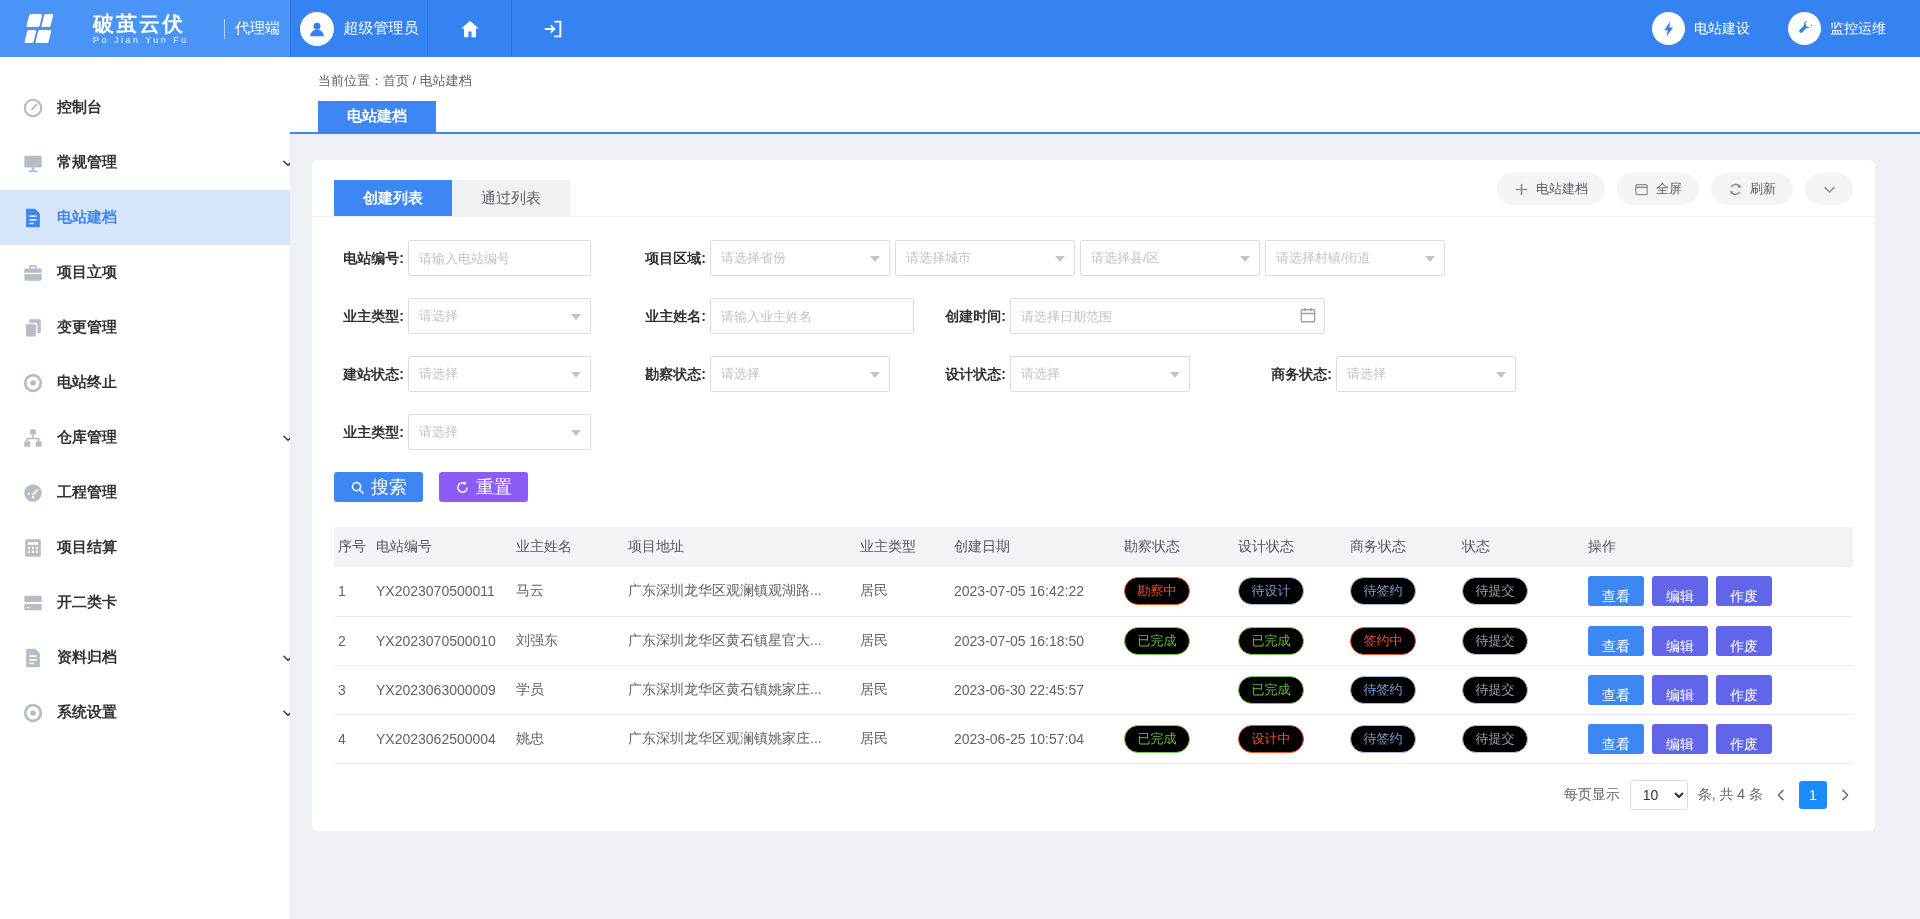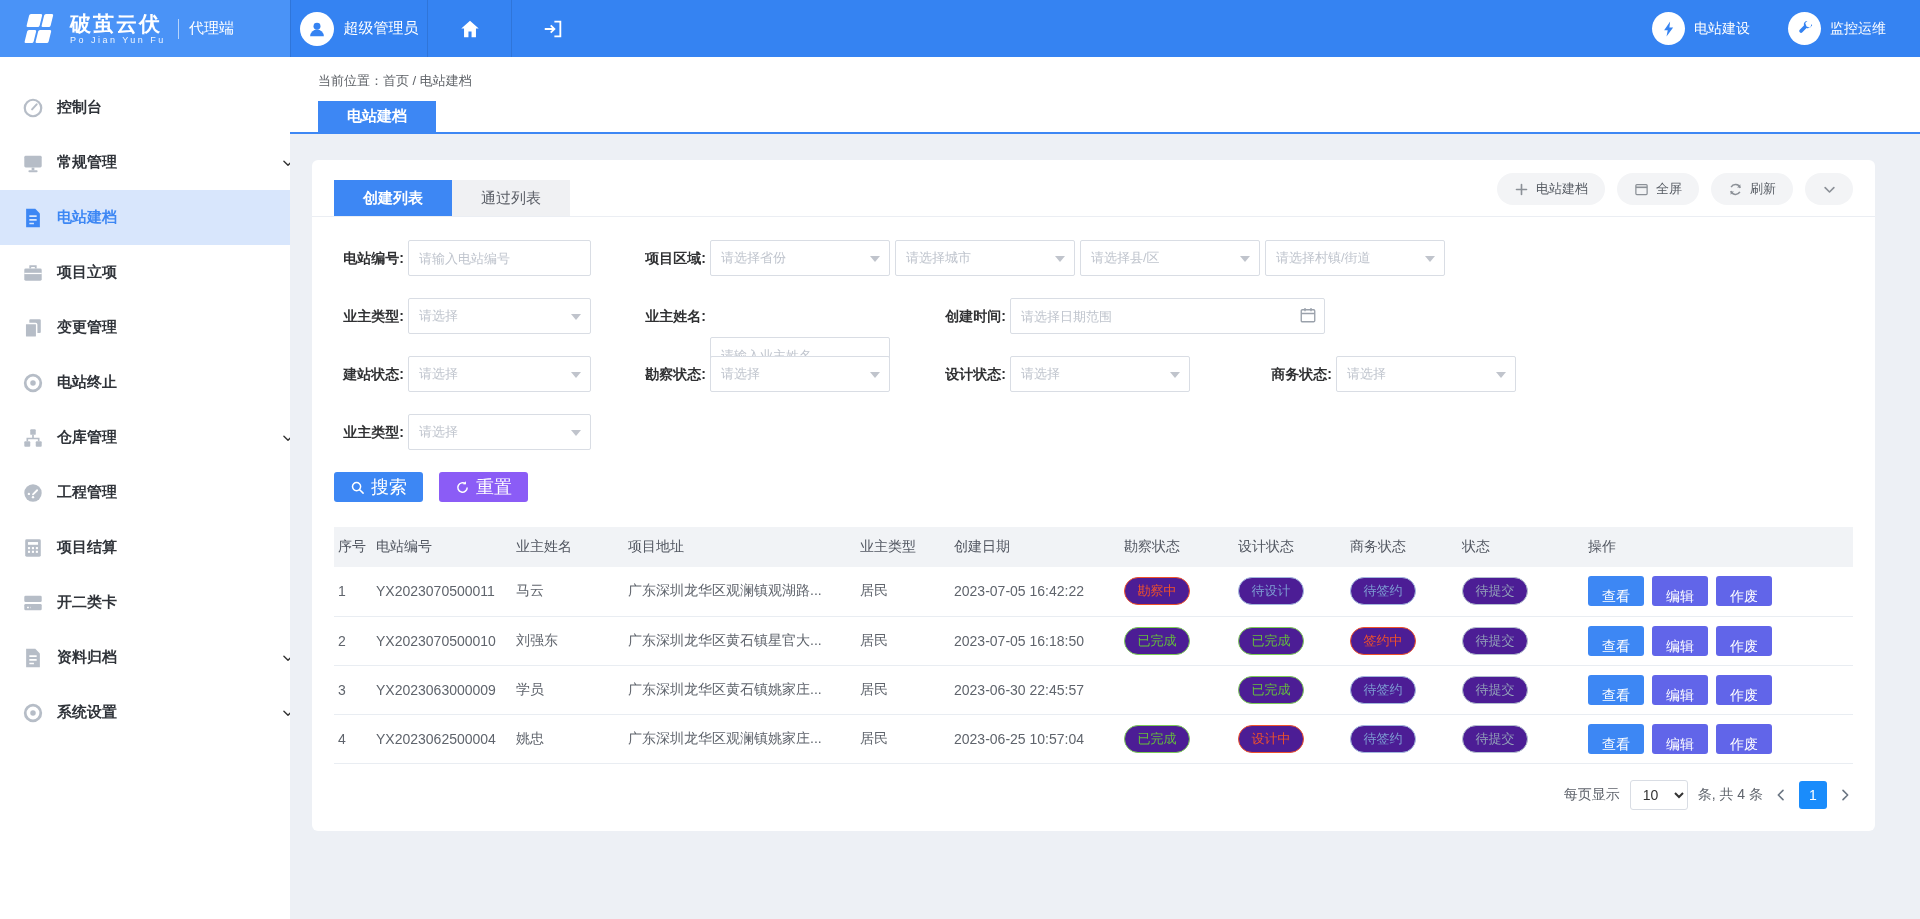--- a/index.html
+++ b/index.html
@@ -2,21 +2,21 @@
 <html><head>
 <meta charset="utf-8">
 <style>
   * { margin:0; padding:0; box-sizing:border-box; }
   html,body { width:1920px; height:919px; }
   body { font-family:"Liberation Sans","DejaVu Sans",sans-serif; background:#edf0f5; overflow:hidden; }
   .app { position:relative; width:1920px; height:919px; }
 
   
   .hdr { height:57px; background:#3583f2; display:flex; align-items:stretch; color:#fff; }
-  .hdr-logo { width:290px; background:#4a93f7; display:flex; align-items:center; padding-left:20px; flex:none; }
+  .hdr-logo { width:290px; background:#4a93f7; display:flex; align-items:center; padding-left:20px; flex:none;gap:23px; }
   .logo-mark { width:40px; height:34px; margin-right:10px; flex:none; }
   .logo-txt .t1 { font-size:21px; font-weight:bold; letter-spacing:2px; line-height:22px; }
   .logo-txt .t2 { font-size:9px; letter-spacing:2.5px; opacity:.9; }
   .hdr-portal { display:flex; align-items:center; margin-left:12px; font-size:15px; }
   .hdr-portal .bar { width:1px; height:20px; background:rgba(255,255,255,.6); margin-right:10px; }
   .hseg { display:flex; align-items:center; justify-content:center; border-left:1px solid rgba(0,0,0,.10); cursor:pointer; }
   .hseg-user { width:137px; gap:10px; }
   .hseg-home { width:84px; }
   .hseg-exit { width:82px; }
   .avatar-circle { width:34px; height:34px; border-radius:50%; background:#fff; display:flex; align-items:center; justify-content:center; }
@@ -73,21 +73,21 @@
   .btn-search { background:#3d87f4; }
   .btn-reset { background:#8b5cf6; }
 
   
   table.grid { width:1519px; margin:17px 22px 0 22px; border-collapse:collapse; table-layout:fixed; }
   .grid th { background:#f1f3f6; height:40px; font-weight:normal; font-size:14px; color:#515660; text-align:left; }
   .grid td { height:49px; border-bottom:1px solid #e9edf2; font-size:14px; color:#5f646c; text-align:left;
              white-space:nowrap; overflow:hidden; }
   .grid th:first-child, .grid td:first-child { padding-left:4px; }
   .pill { display:inline-block; min-width:66px; text-align:center; padding:4px 10px; border-radius:999px;
-          border:1px solid; font-size:13px; background:#4c1d95; }
+          border:1px solid; font-size:13px; background:#000000; }
   .p-orange { color:#f0512a; border-color:#f0512a; }
   .p-green  { color:#65bf3b; border-color:#7cca56; }
   .p-blue   { color:#7d9dd2; border-color:#a3b9dd; }
   .p-grey   { color:#93a3b8; border-color:#b4c0cf; }
   .act { height:30px; border:none; border-radius:3px; color:#fff; font-size:14px; padding:12px 14px;
          margin-right:8px; cursor:pointer; font-family:inherit; }
   .act-view { background:#3d87f4; }
   .act-indigo { background:#6165e9; }
 
   
@@ -363,21 +363,21 @@
           <span>请选择村镇/街道</span>
             <i class="caret"></i>
         </div>
 
         <div class="flab" style="top:58px;left:0;width:92px">业主类型:</div>
         <div class="fctl fsel" style="top:58px;left:96px;width:183px">
           <span>请选择</span>
             <i class="caret"></i>
         </div>
         <div class="flab" style="top:58px;left:296px;width:98px">业主姓名:</div>
-        <input class="fctl" style="top: 58px; left: 398px; width: 180px; margin-top: 39px;" placeholder="请输入业主姓名">
+        <input class="fctl" style="top: 58px; left: 398px; width: 204px;" placeholder="请输入业主姓名">
         <div class="flab" style="top:58px;left:596px;width:98px">创建时间:</div>
         <span style="position:absolute;top:58px;left:698px;width:315px">
           <input class="fctl fdate" style="top: 0px; left: 0px; width: 315px; position: absolute;" placeholder="请选择日期范围">
           <svg class="cal-ico" width="18" height="18" viewBox="0 0 24 24">
             <rect x="3" y="5" width="18" height="16" rx="1.5" fill="none" stroke="currentColor" stroke-width="1.8"></rect>
             <path d="M8 2.5V7M16 2.5V7M3 10h18" stroke="currentColor" stroke-width="1.8"></path>
           </svg>
         </span>
 
         <div class="flab" style="top:116px;left:0;width:92px">建站状态:</div>

